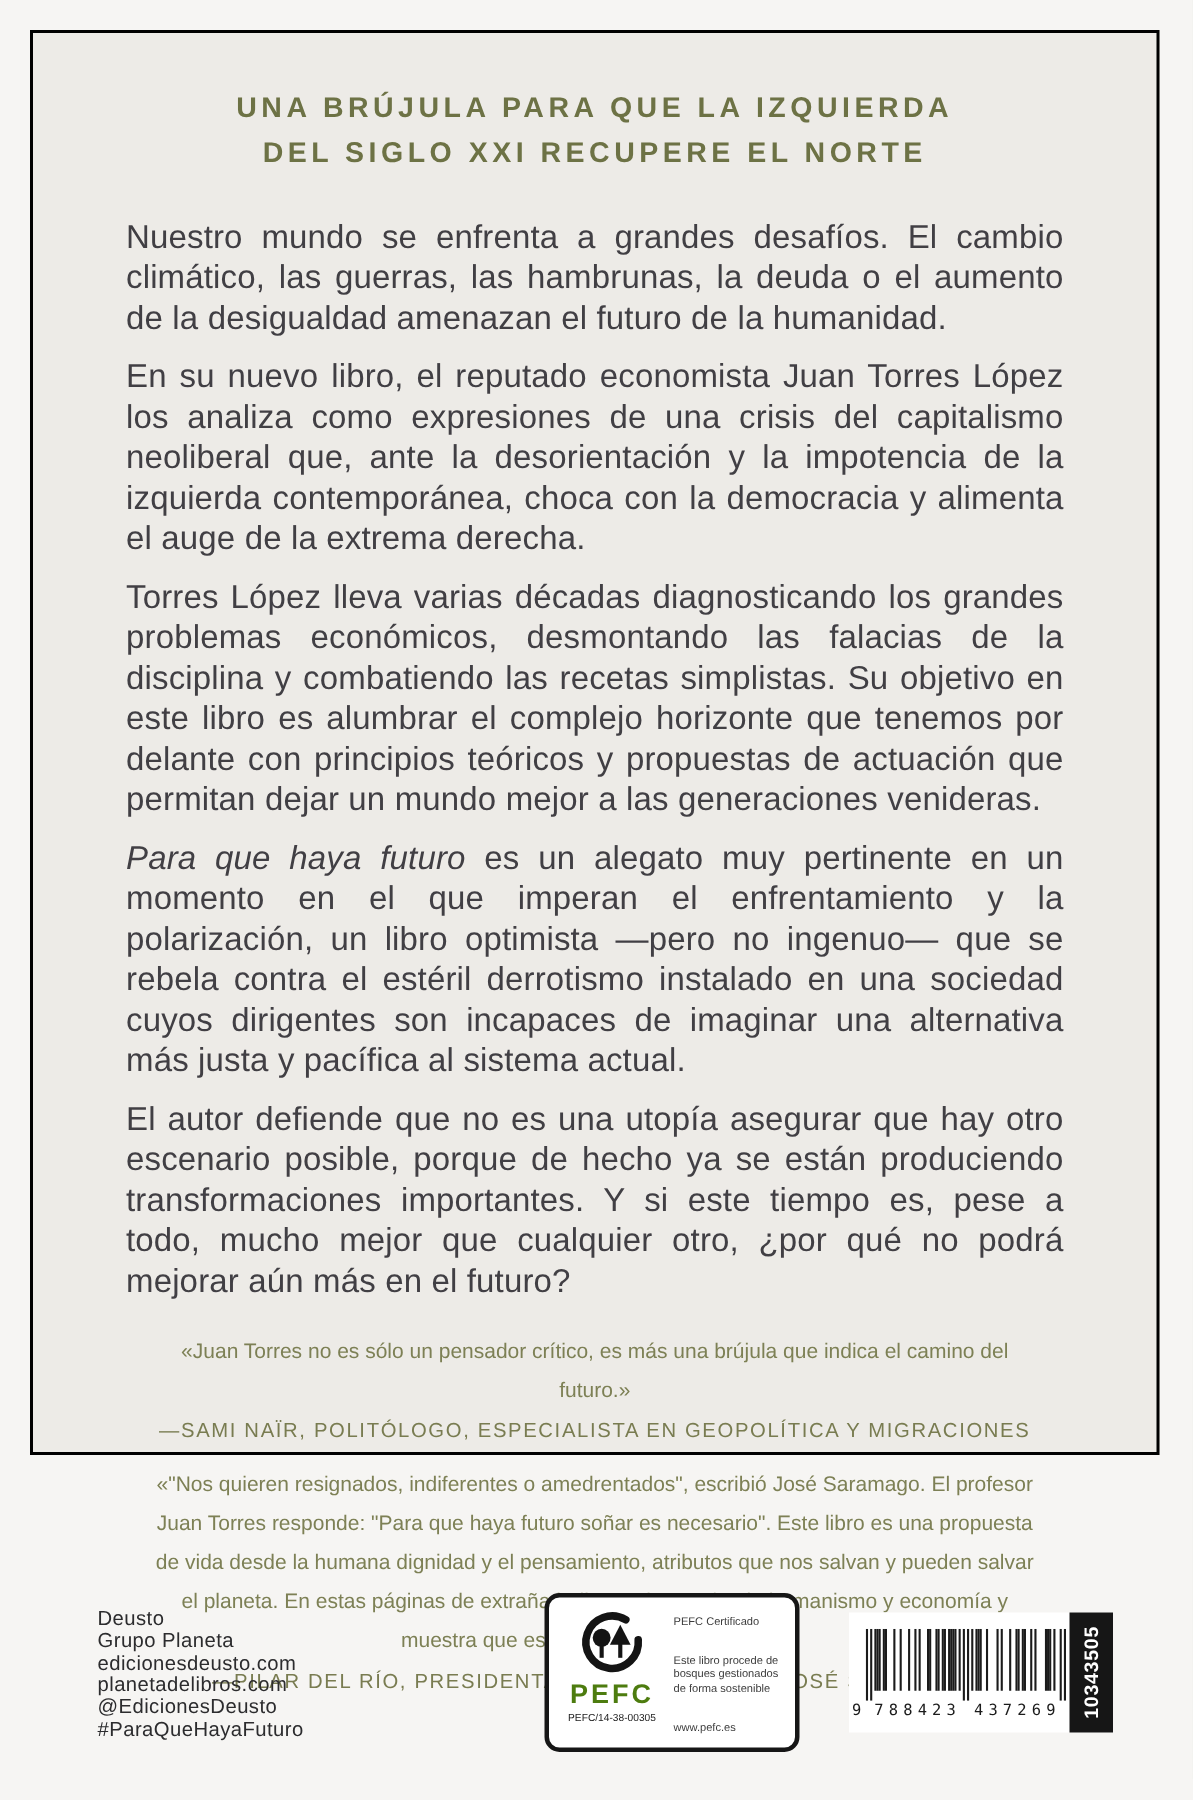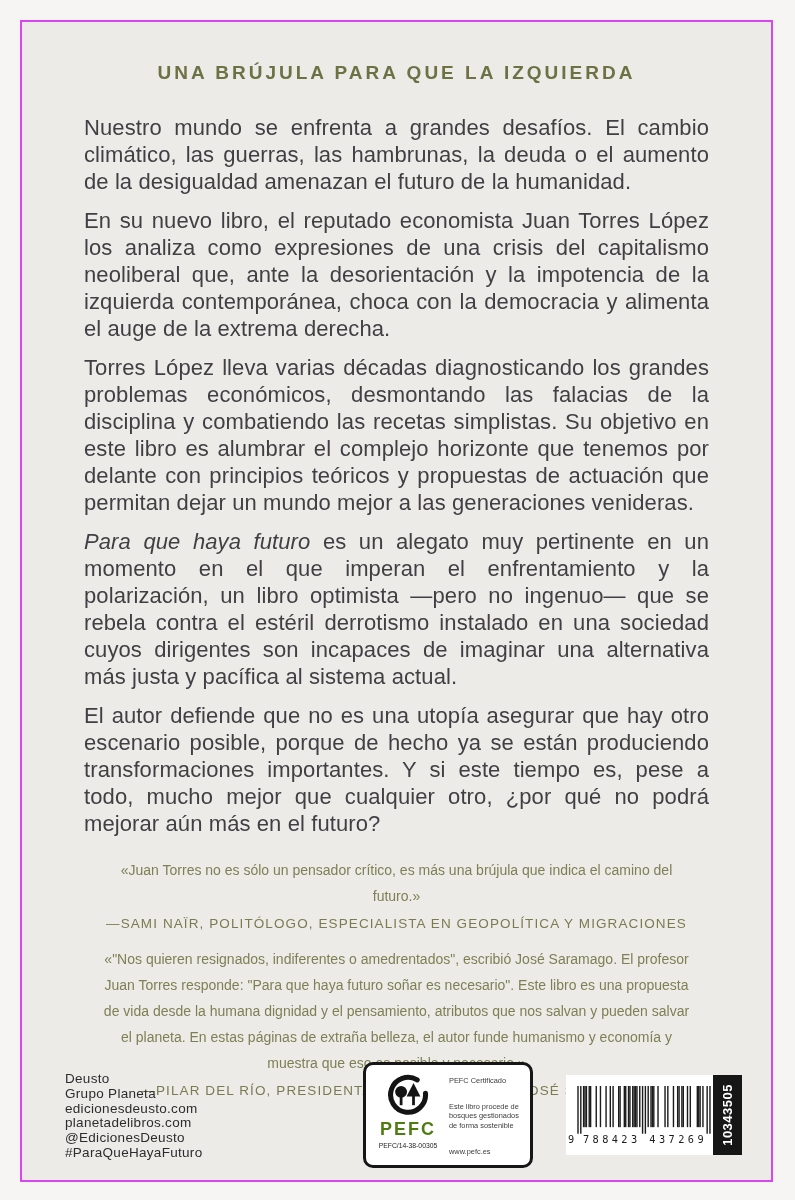--- a/index.html
+++ b/index.html
@@ -1,20 +1,20 @@
 <!DOCTYPE html>
 <html><head>
 <meta charset="utf-8">
 <style>
   * { margin:0; padding:0; box-sizing:border-box; }
   html,body { width:795px; }
   body { font-family:"Liberation Sans", sans-serif; background:#f6f5f3; }
   .page { position:relative; width:795px; height:1200px; background:#f6f5f3; overflow:hidden; }
-  .cover { position:absolute; left:20px; top:20px; width:753px; height:1162px;
-           border:2px solid #d946ef; background:#edebe7; }
+  .cover { position:absolute; left:20px; top:20px; width:753px; height:950px;
+           border:2px solid #000000; background:#edebe7; }
   .content { position:absolute; left:0; top:0; right:0; padding:36px 62px 0 62px; }
 
   .headline { text-align:center; color:#6d7245; font-size:19px; font-weight:600;
               letter-spacing:3px; line-height:30px; margin-bottom:26px; }
 
   .body-copy p { color:#413f44; font-size:22px; line-height:27px; text-align:justify;
                  letter-spacing:.1px; margin-bottom:12px; }
   .body-copy p em { font-style:italic; }
 
   .quotes { margin-top:20px; }
@@ -50,20 +50,21 @@
 </style>
 </head>
 <body>
 
 <div class="page">
   <div class="cover">
     <div class="content">
 
       <div class="headline">
         <div>UNA BRÚJULA PARA QUE LA IZQUIERDA</div>
+        <div>DEL SIGLO XXI RECUPERE EL NORTE</div>
       </div>
 
       <div class="body-copy">
         <p>Nuestro mundo se enfrenta a grandes desafíos. El cambio climático, las guerras, las hambrunas, la deuda o el aumento de la desigualdad amenazan el futuro de la humanidad.</p>
         <p>En su nuevo libro, el reputado economista Juan Torres López los analiza como expresiones de una crisis del capitalismo neoliberal que, ante la desorientación y la impotencia de la izquierda contemporánea, choca con la democracia y alimenta el auge de la extrema derecha.</p>
         <p>Torres López lleva varias décadas diagnosticando los grandes problemas económicos, desmontando las falacias de la disciplina y combatiendo las recetas simplistas. Su objetivo en este libro es alumbrar el complejo horizonte que tenemos por delante con principios teóricos y propuestas de actuación que permitan dejar un mundo mejor a las generaciones venideras.</p>
         <p><em>Para que haya futuro</em><span> es un alegato muy pertinente en un momento en el que imperan el enfrentamiento y la polarización, un libro optimista —pero no ingenuo— que se rebela contra el estéril derrotismo instalado en una sociedad cuyos dirigentes son incapaces de imaginar una alternativa más justa y pacífica al sistema actual.</span></p>
         <p>El autor defiende que no es una utopía asegurar que hay otro escenario posible, porque de hecho ya se están produciendo transformaciones importantes. Y si este tiempo es, pese a todo, mucho mejor que cualquier otro, ¿por qué no podrá mejorar aún más en el futuro?</p>
       </div>
 

